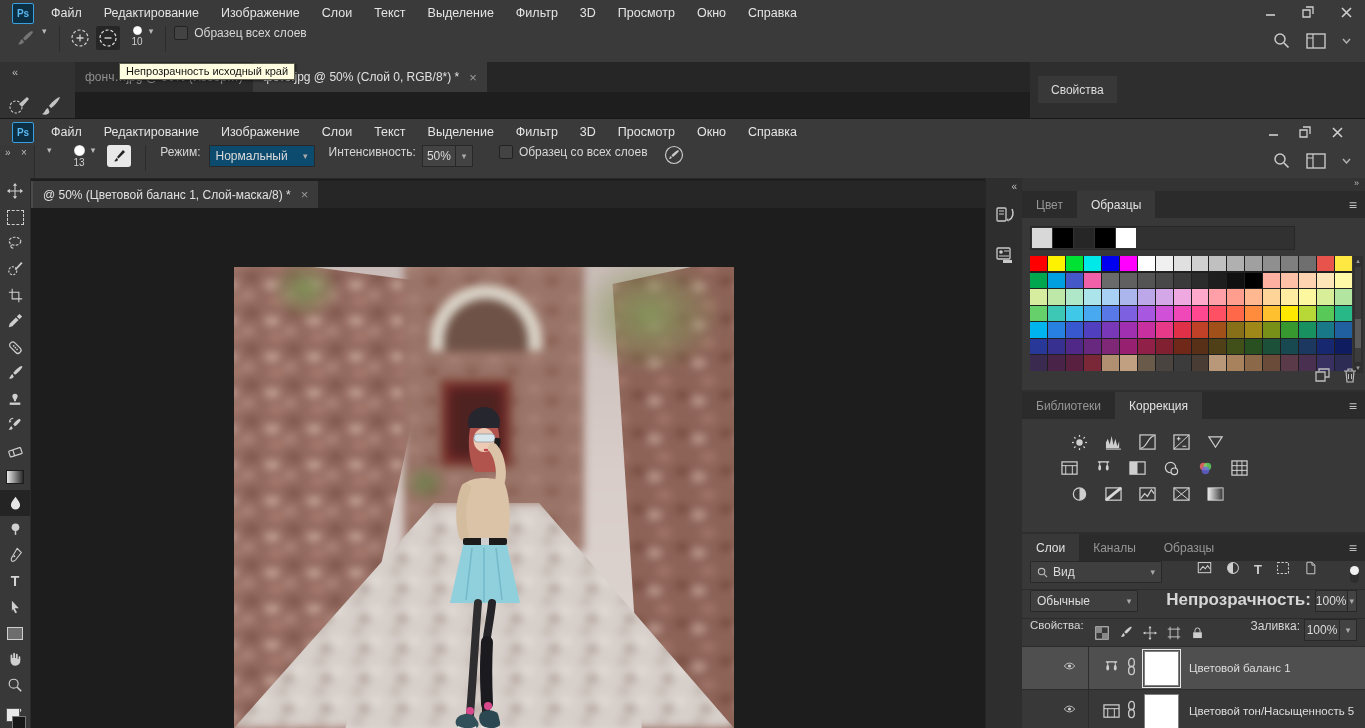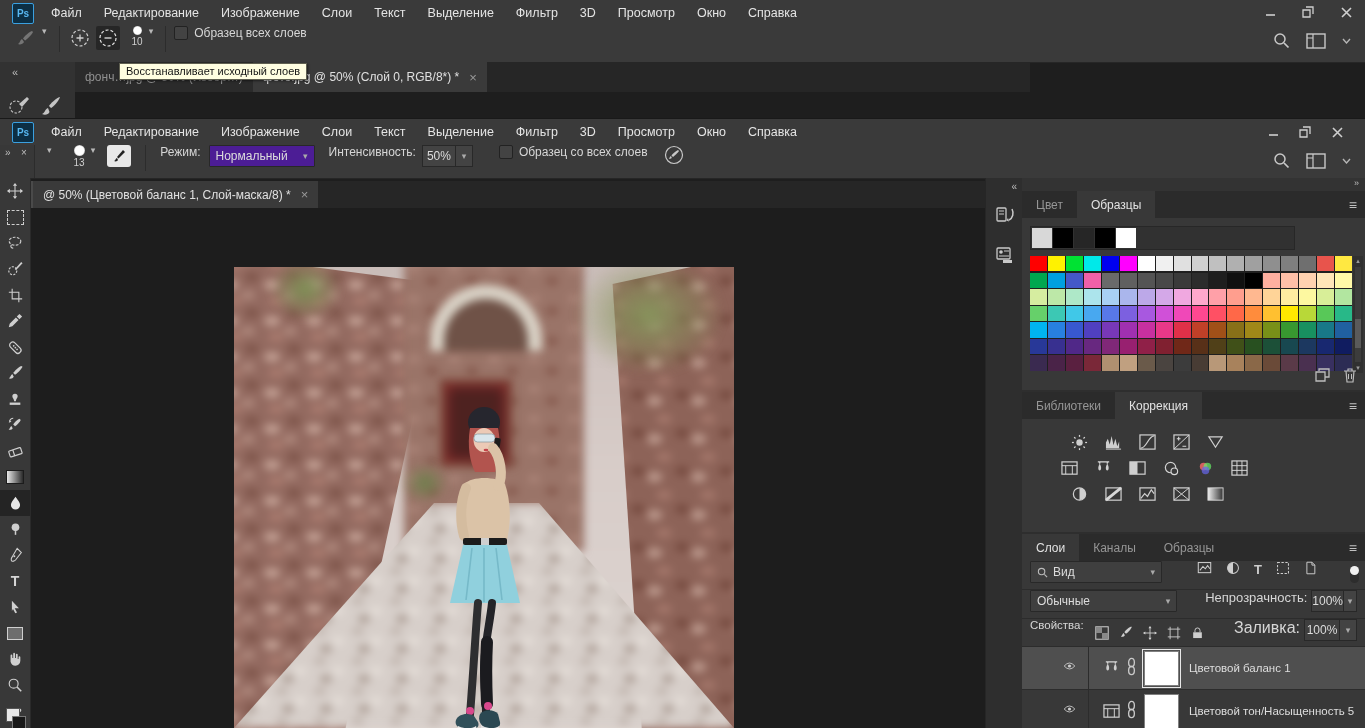--- a/index.html
+++ b/index.html
@@ -21,21 +21,21 @@
   .optbar{left:0;width:1365px;background:#3a3a3a;border-bottom:1px solid #262626;}
   .sep{width:1px;height:26px;background:#2c2c2c;margin:0 8px;}
   .obtn{width:24px;height:24px;display:flex;align-items:center;justify-content:center;border-radius:2px;}
   .obtn.sel{background:#262626;}
   .sizewidget{display:flex;flex-direction:column;align-items:center;line-height:10px;margin:0 2px;}
   .sizedot{width:9px;height:9px;border-radius:50%;background:radial-gradient(circle,#fff 20%,#fff 55%,rgba(255,255,255,.1) 100%);}
   .sizenum{font-size:10px;color:#cfcfcf;margin-top:2px;}
   .chev{color:#b8b8b8;font-size:9px;margin:0 4px;}
   .checkbox{width:12px;height:12px;background:#434343;border:1px solid #222;border-radius:2px;margin-right:6px;flex:0 0 auto;}
   .olabel{color:#d6d6d6;font-size:12px;white-space:nowrap;}
-  .combo{background:#4c1d95;border:1px solid #282828;height:20px;display:flex;align-items:center;
+  .combo{background:#0c4a6e;border:1px solid #282828;height:20px;display:flex;align-items:center;
          padding:0 6px;color:#dcdcdc;font-size:12px;border-radius:1px;}
   .combo .cv{flex:1;}
   .valbox{background:#434343;border:1px solid #282828;height:20px;display:flex;align-items:center;justify-content:center;color:#dcdcdc;font-size:12px;}
   .dropbtn{background:#434343;border:1px solid #282828;border-left:none;height:20px;width:16px;display:flex;align-items:center;justify-content:center;color:#aaa;font-size:9px;}
   .toolpanelbtn{width:24px;height:22px;background:#e8e8e8;border-radius:3px;display:flex;align-items:center;justify-content:center;}
   
   .tabstrip{display:flex;background:#262626;}
   .doctab{height:100%;display:flex;align-items:center;padding:0 10px;font-size:12px;white-space:nowrap;overflow:hidden;}
   .doctab.active{background:#3a3a3a;color:#e0e0e0;}
   .doctab.inactive{background:#2b2b2b;color:#8f8f8f;}
@@ -168,23 +168,28 @@
     <div class="doctab inactive" style="max-width:196px;">
       <span>фонч…jpg @ 50% (Изобр…)</span>
     </div>
     <div class="doctab active">
       <span>фото.jpg @ 50% (Слой 0, RGB/8*) *</span>
         <span class="x">×</span>
     </div>
   </div>
   <div class="abs" style="top:92px;left:75px;width:955px;height:26px;background:#1e1e1e;"></div>
 
+  <div class="abs" style="top:62px;left:1030px;width:335px;height:56px;background:#2e2e2e;">
+    <div style="position:absolute;left:8px;top:14px;height:27px;background:#383838;display:flex;align-items:center;padding:0 13px;font-size:12px;color:#dcdcdc;">
+      <span>Свойства</span>
+    </div>
+  </div>
 
   <div class="abs tooltip" style="top:63px;left:119px;z-index:50;">
-    <span>Восстанавливает исходный слоев</span>
+    <span>Непрозрачность исходный край</span>
   </div>
 
   <div class="abs menubar" style="top:118px;border-top:1px solid #191919;">
     <div class="pslogo">Ps</div>
     <div id="menus2" class="row">
         <div class="menu-item">Файл</div>
         <div class="menu-item">Редактирование</div>
         <div class="menu-item">Изображение</div>
         <div class="menu-item">Слои</div>
         <div class="menu-item">Текст</div>
@@ -797,21 +802,21 @@
           <div style="position:absolute;right:6px;top:5px;width:9px;height:17px;background:#2d2d2d;border-radius:5px;">
             <div style="width:9px;height:9px;border-radius:50%;background:#f0f0f0;"></div>
           </div>
         </div>
 
         <div class="row" style="height:28px;padding:0 8px;border-bottom:1px solid #2c2c2c;">
           <div class="combo" style="width:178px;background:#3f3f3f;">
             <span class="cv">Обычные</span>
               <span style="font-size:9px;color:#aaa;">▾</span>
           </div>
-          <span class="olabel" style="margin-left:28px;font-size:13px;">Непрозрачность:</span>
+          <span class="olabel" style="margin-left:28px;font-size:17px;font-weight:bold;">Непрозрачность:</span>
           <div class="valbox" style="width:34px;margin-left:4px;background:#3f3f3f;">
               <span>100%</span>
             </div>
           <div class="dropbtn">▾</div>
         </div>
 
         <div class="row" style="height:27px;padding:0 8px;border-bottom:1px solid #2c2c2c;">
           <span class="olabel" style="font-size:11.5px;">Свойства:</span>
           <div id="lockIcons" class="row" style="margin-left:6px;">
               <span class="lockicon">
@@ -837,21 +842,21 @@
                   <path d="M4 1v16M14 1v16M1 4h16M1 14h16" stroke="#c9c9c9" stroke-width="1.2"></path>
                 </svg>
               </span>
               <span class="lockicon">
                 <svg width="13" height="14" viewBox="0 0 18 18">
                   <rect x="3" y="8" width="12" height="8" fill="#cfcfcf"></rect>
                   <path d="M5.5 8V5.5a3.5 3.5 0 017 0V8" stroke="#cfcfcf" fill="none" stroke-width="1.3"></path>
                 </svg>
               </span>
             </div>
-          <span class="olabel" style="margin-left:auto;font-size:16px;">Заливка:</span>
+          <span class="olabel" style="margin-left:auto;font-size:12px;">Заливка:</span>
           <div class="valbox" style="width:34px;margin-left:4px;background:#3f3f3f;">
               <span>100%</span>
             </div>
           <div class="dropbtn">▾</div>
         </div>
 
         <div id="layerRows" style="position:relative;height:86px;">
             <div class="layerrow" style="top: 0px; height: 42px; background: rgb(79, 79, 79); border-bottom: 1px solid rgb(44, 44, 44);">
               <div class="eyecol" style="height: 42px;">
                 <svg width="17" height="12" viewBox="0 0 18 18">

